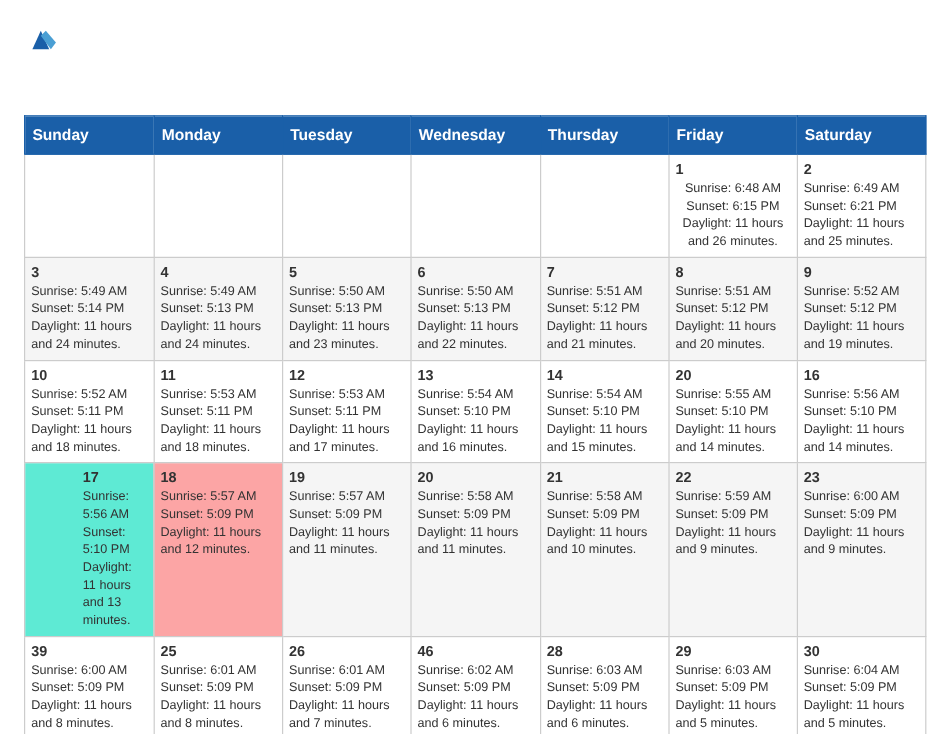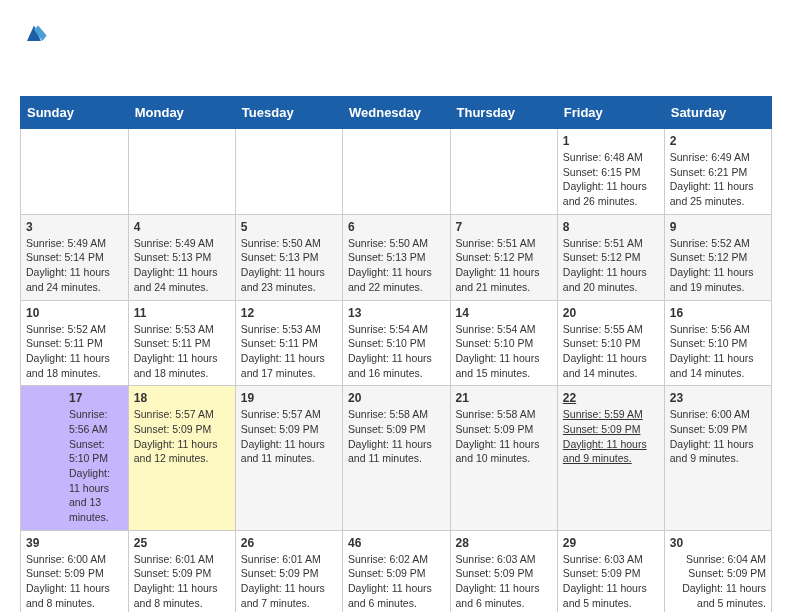--- a/index.html
+++ b/index.html
@@ -127,21 +127,21 @@
   </thead>
   <tbody id="calendar-body">
   <tr>
         <td class="empty-cell"></td>
         <td class="empty-cell"></td>
         <td class="empty-cell"></td>
         <td class="empty-cell"></td>
         <td class="empty-cell"></td>
         <td>
           <span class="day-number">1</span>
-          <div class="day-info" style="white-space: pre-line;">Sunrise: 6:48 AM
+          <div class="day-info" style="white-space: pre-line; text-align: center;">Sunrise: 6:48 AM
 Sunset: 6:15 PM
 Daylight: 11 hours
 and 26 minutes.</div>
         </td>
         <td>
           <span class="day-number">2</span>
           <div class="day-info" style="white-space: pre-line;">Sunrise: 6:49 AM
 Sunset: 6:21 PM
 Daylight: 11 hours
 and 25 minutes.</div>
@@ -243,28 +243,28 @@
         </td>
         <td>
           <span class="day-number">16</span>
           <div class="day-info" style="white-space: pre-line;">Sunrise: 5:56 AM
 Sunset: 5:10 PM
 Daylight: 11 hours
 and 14 minutes.</div>
         </td>
       </tr>
       <tr>
-        <td style="background: #c4b5fd; padding-left: 48px;">
+        <td style="background: #5eead4; padding-left: 48px;">
           <span class="day-number">17</span>
           <div class="day-info" style="white-space: pre-line;">Sunrise: 5:56 AM
 Sunset: 5:10 PM
 Daylight: 11 hours
 and 13 minutes.</div>
         </td>
-        <td style="background: #fef9c3;">
+        <td style="background: #fca5a5;">
           <span class="day-number">18</span>
           <div class="day-info" style="white-space: pre-line;">Sunrise: 5:57 AM
 Sunset: 5:09 PM
 Daylight: 11 hours
 and 12 minutes.</div>
         </td>
         <td style="background: rgb(245, 245, 245);">
           <span class="day-number">19</span>
           <div class="day-info" style="white-space: pre-line;">Sunrise: 5:57 AM
 Sunset: 5:09 PM
@@ -278,21 +278,21 @@
 Daylight: 11 hours
 and 11 minutes.</div>
         </td>
         <td style="background: rgb(245, 245, 245);">
           <span class="day-number">21</span>
           <div class="day-info" style="white-space: pre-line;">Sunrise: 5:58 AM
 Sunset: 5:09 PM
 Daylight: 11 hours
 and 10 minutes.</div>
         </td>
-        <td style="background: rgb(245, 245, 245); text-decoration: underline;">
+        <td style="background: rgb(245, 245, 245);">
           <span class="day-number">22</span>
           <div class="day-info" style="white-space: pre-line;">Sunrise: 5:59 AM
 Sunset: 5:09 PM
 Daylight: 11 hours
 and 9 minutes.</div>
         </td>
         <td style="background: rgb(245, 245, 245);">
           <span class="day-number">23</span>
           <div class="day-info" style="white-space: pre-line;">Sunrise: 6:00 AM
 Sunset: 5:09 PM
@@ -338,20 +338,20 @@
         </td>
         <td>
           <span class="day-number">29</span>
           <div class="day-info" style="white-space: pre-line;">Sunrise: 6:03 AM
 Sunset: 5:09 PM
 Daylight: 11 hours
 and 5 minutes.</div>
         </td>
         <td>
           <span class="day-number">30</span>
-          <div class="day-info" style="white-space: pre-line; text-align: right;">Sunrise: 6:04 AM
+          <div class="day-info" style="white-space: pre-line;">Sunrise: 6:04 AM
 Sunset: 5:09 PM
 Daylight: 11 hours
 and 5 minutes.</div>
         </td>
       </tr>
     </tbody>
 </table>
 
 </body></html>

